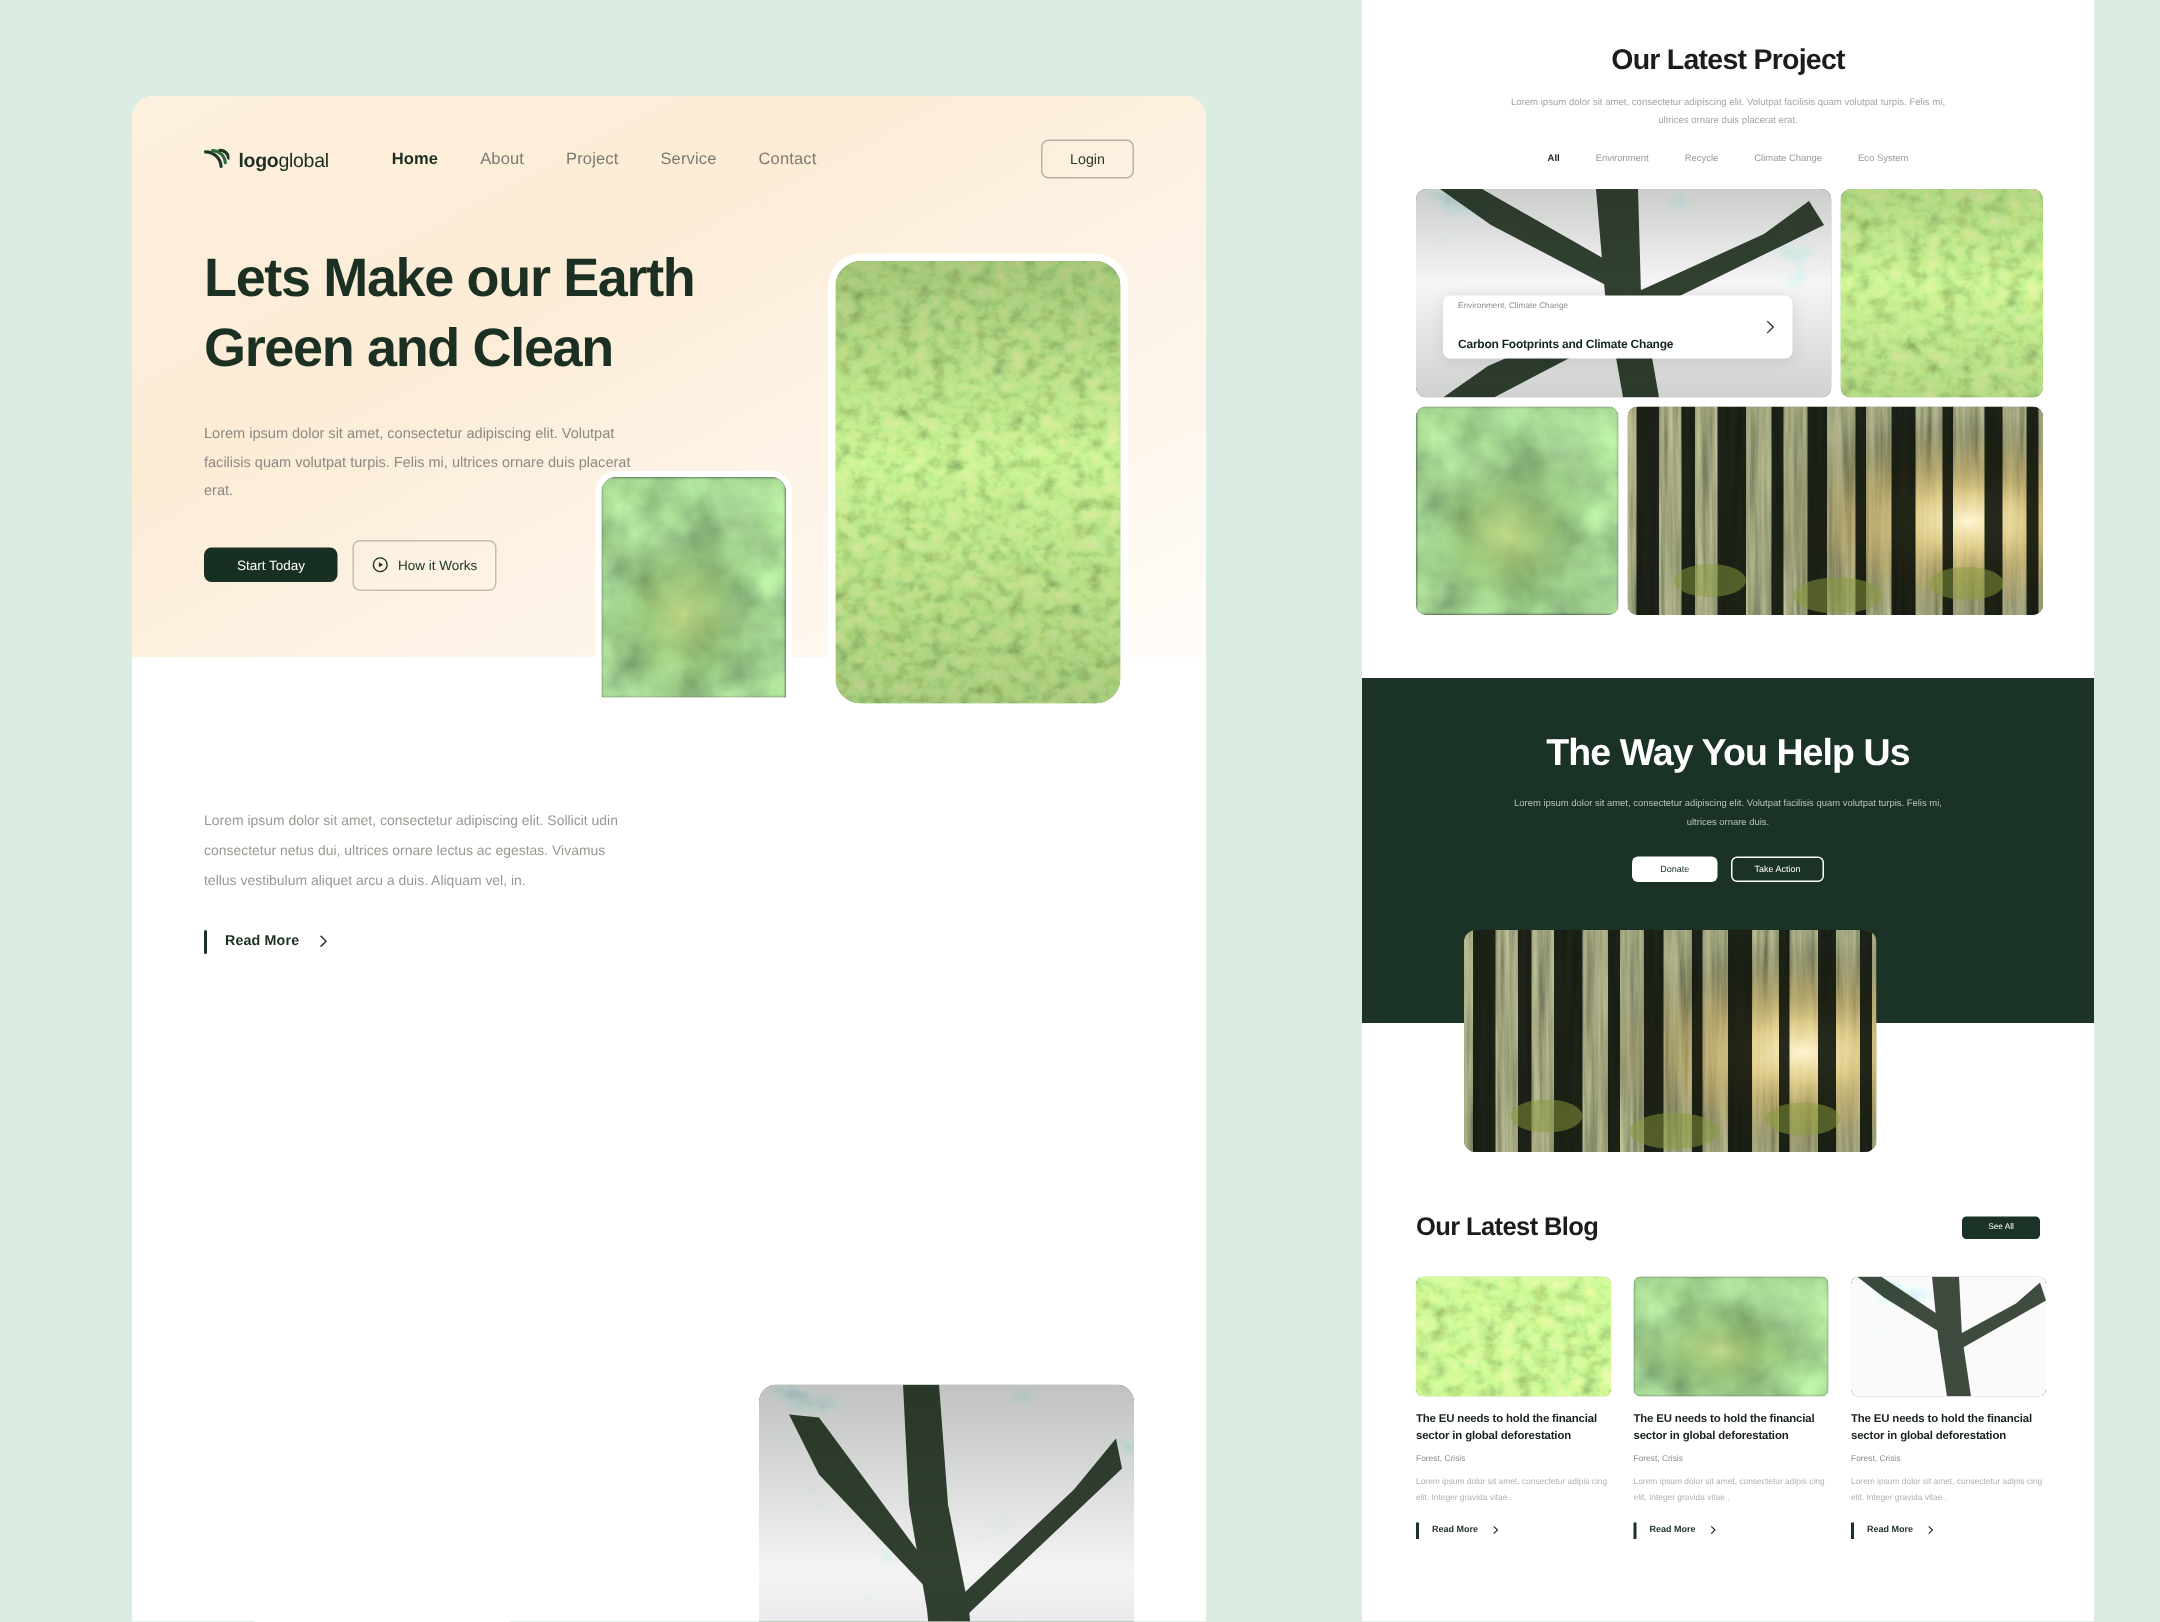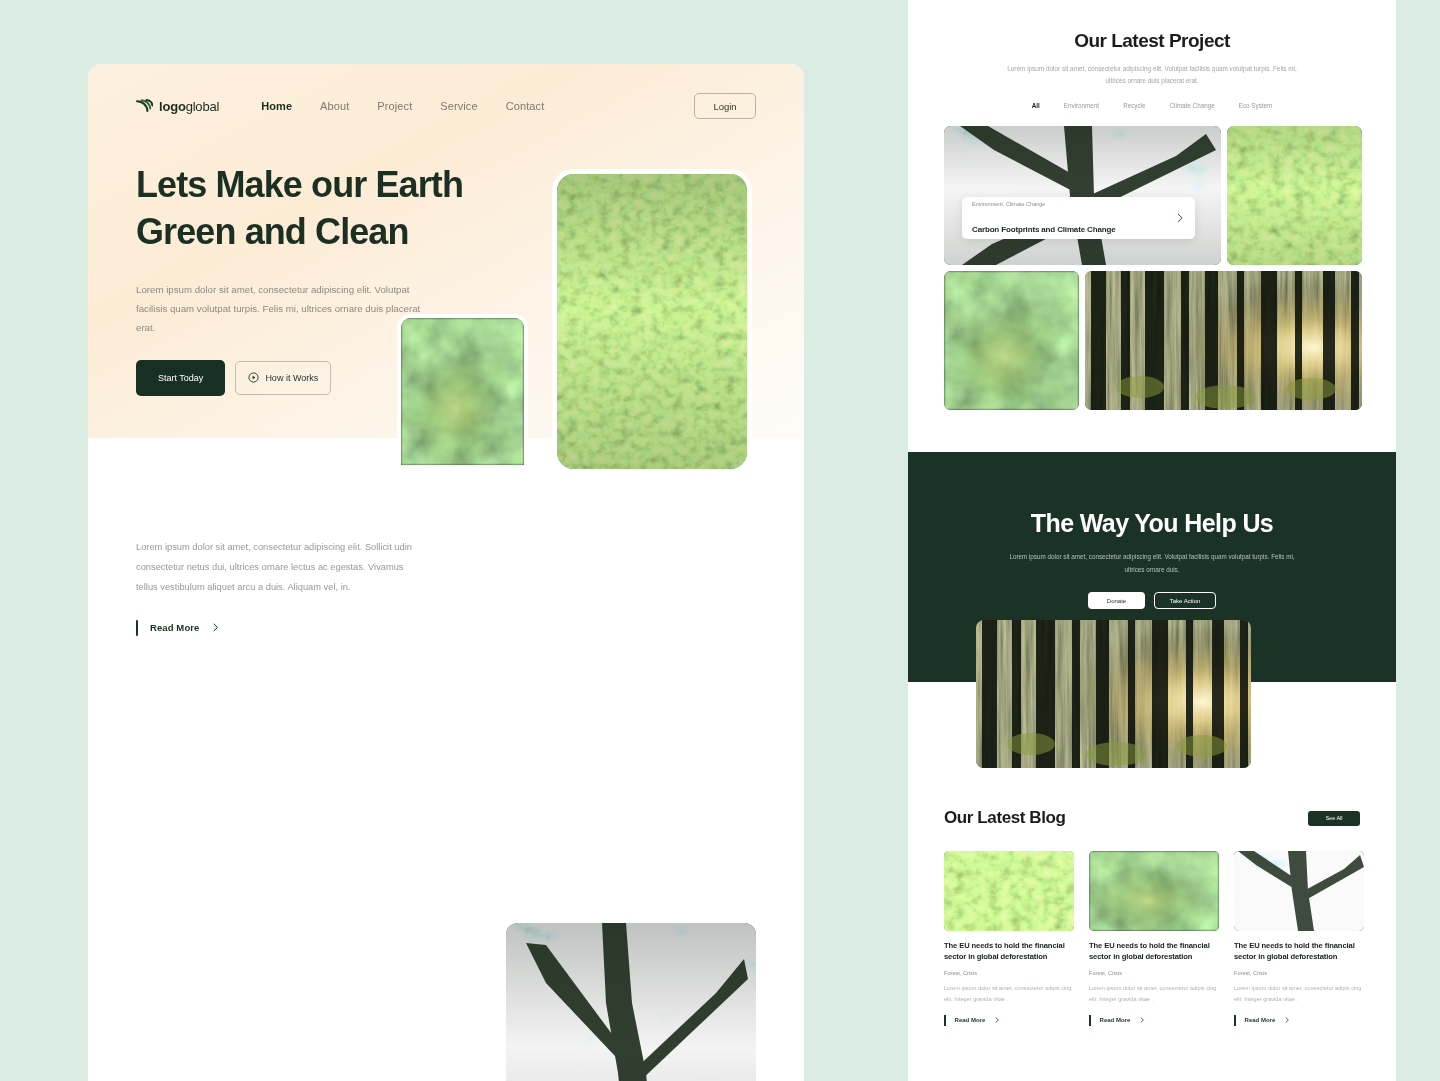--- a/index.html
+++ b/index.html
@@ -59,21 +59,21 @@
   }
   .hero-sub {
     margin-top: 24px;
     font-size: 9.7px; line-height: 2.0; color: #8d8a83;
     max-width: 300px;
   }
   .hero-actions { margin-top: 22px; display: flex; align-items: center; gap: 10px; }
   .btn-primary {
     background: #183024; color: #ffffff;
     border: none; border-radius: 5px;
-    height: 36px; padding: 0 22px;
+    height: 23px; padding: 0 22px;
     font-size: 9px; font-family: "Liberation Sans", sans-serif;
     cursor: pointer;
     display: flex; align-items: center; justify-content: center;
   }
   .btn-ghost {
     background: transparent; color: #1b3022;
     border: 1px solid #c4bcae; border-radius: 5px;
     height: 34px; padding: 0 12px;
     font-size: 9px; font-family: "Liberation Sans", sans-serif;
     cursor: pointer;
@@ -176,21 +176,21 @@
   .proj-card-chev { width: 10px; height: 10px; flex: 0 0 10px; }
 
   
   .help {
     position: absolute; left: 0; top: 452px;
     width: 488px; height: 230px;
     background: #1b3226;
     text-align: center;
   }
   .help-title {
-    padding-top: 57px;
+    padding-top: 36px;
     font-size: 25px; font-weight: 800; color: #ffffff;
     letter-spacing: -0.6px;
   }
   .help-sub {
     margin: 13px auto 0 auto;
     font-size: 6.3px; line-height: 2.0; color: #b5c4ba;
     max-width: 290px;
   }
   .help-actions { margin-top: 16px; display: flex; justify-content: center; gap: 9px; }
   .btn-white {

